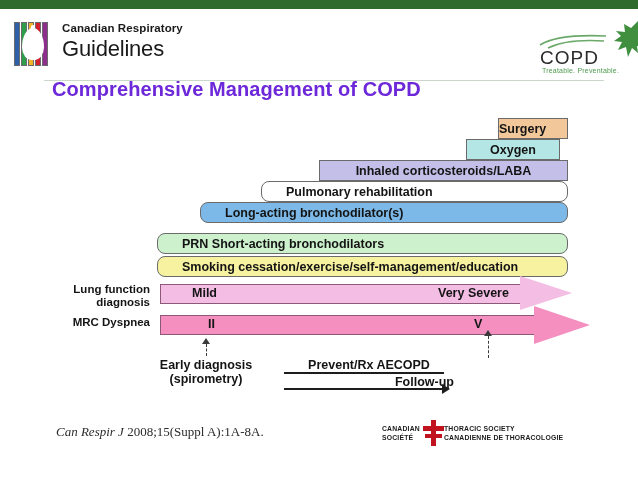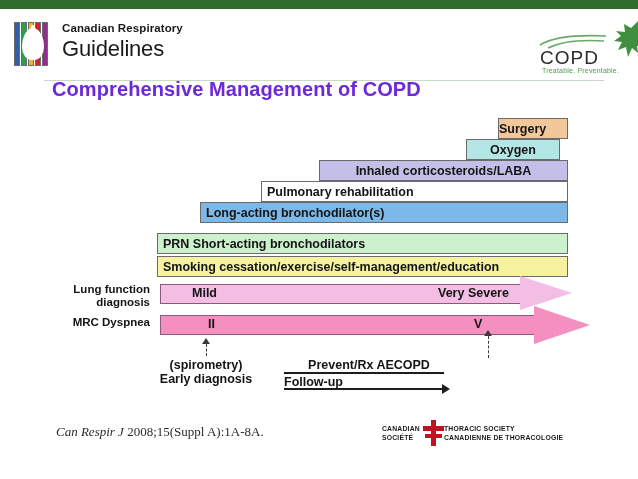--- a/index.html
+++ b/index.html
@@ -43,21 +43,21 @@
 
   
   .title{position:absolute;left:52px;top:78px;font-size:20px;font-weight:bold;color:#6d28d9;
       letter-spacing:0.1px;}
 
   
   .bar{position:absolute;height:21px;border:1px solid #6b6b6b;box-sizing:border-box;
        font-size:12.5px;font-weight:bold;color:#141414;display:flex;align-items:center;}
   .bar .lbl{white-space:nowrap;}
   .bar.rightlbl{justify-content:flex-start;padding-right:7px;}
-  .bar.leftlbl{justify-content:flex-start;padding-left:5px;}
+  .bar.leftlbl{justify-content:flex-start;padding-left:24px;border-radius:8px;}
   .bar.ctrlbl{justify-content:center;}
 
   
   .arrowrow{position:absolute;}
   .arrow-body{position:absolute;height:20px;border:1px solid #8a5a78;box-sizing:border-box;}
   .arrow-head{position:absolute;width:0;height:0;}
   .arrowlabel{position:absolute;font-size:12.5px;font-weight:bold;color:#141414;white-space:nowrap;}
   .sidelabel{position:absolute;font-size:11.5px;font-weight:bold;color:#141414;text-align:right;
       line-height:13px;white-space:nowrap;}
 
@@ -173,29 +173,29 @@
   <div class="arrowrow" style="left:160px;top:313px;width:430px;height:24px;">
     <div class="arrow-body" style="left:0;top:2px;width:382px;background:#f58fc0;"></div>
     <div class="arrow-head" style="left:374px;top:-7px;border-top:19px solid transparent;border-bottom:19px solid transparent;border-left:56px solid #f58fc0;"></div>
     <div class="arrowlabel" style="left:48px;top:4px;">II</div>
     <div class="arrowlabel" style="left:314px;top:4px;">V</div>
   </div>
 
   <div class="dashcap" style="left:202px;top:338px;"></div>
   <div class="dashline" style="left:206px;top:344px;height:12px;"></div>
   <div class="annot ctr" style="left:146px;top:358px;width:120px;">
+    <div>Early diagnosis</div>
     <div>(spirometry)</div>
-    <div>Early diagnosis</div>
   </div>
 
   <div class="annot" style="left:284px;top:358px;width:170px;text-align:center;">
     <div>Prevent/Rx AECOPD</div>
   </div>
   <div class="uline" style="left:284px;top:372px;width:160px;"></div>
-  <div class="annot" style="left:284px;top:375px;width:170px;text-align:left;">
+  <div class="annot" style="left:284px;top:375px;width:170px;text-align:right;">
     <div>Follow-up</div>
   </div>
   <div class="hline" style="left:284px;top:371px;width:0px;"></div>
   <div class="hline" style="left:284px;top:388px;width:158px;"></div>
   <div class="hcap" style="left:442px;top:384px;"></div>
 
   <div class="dashcap" style="left:484px;top:330px;"></div>
   <div class="dashline" style="left:488px;top:336px;height:22px;"></div>
 
   <div class="cite">

